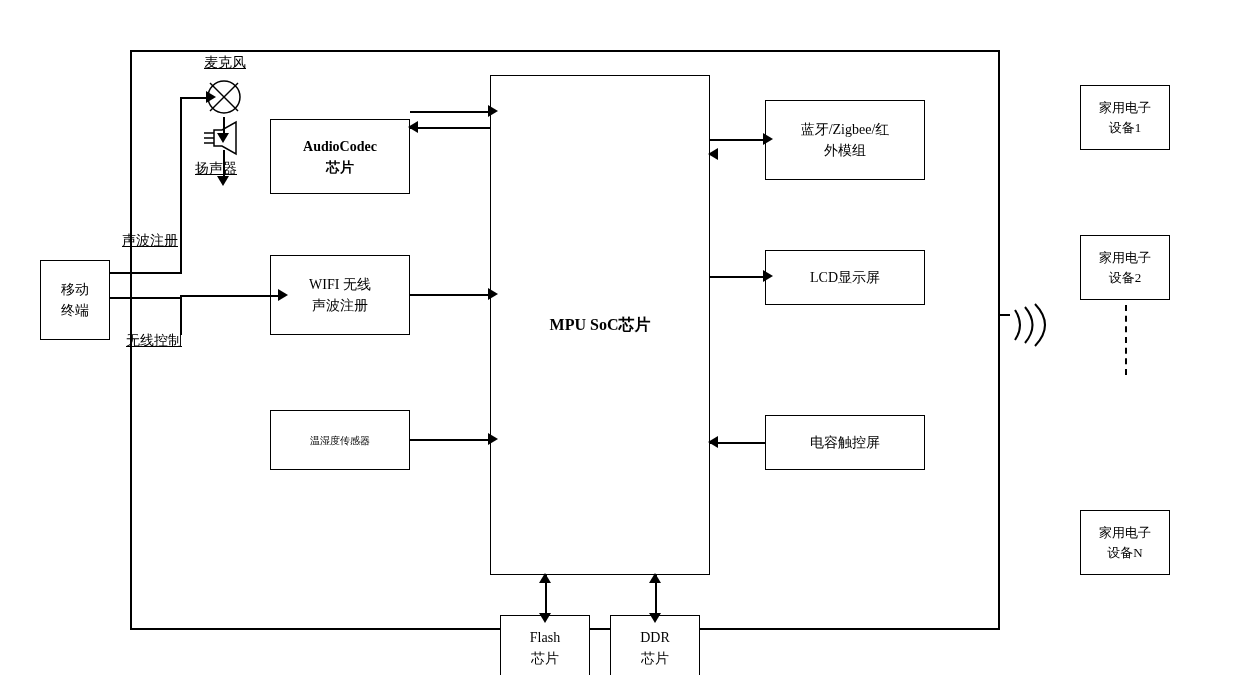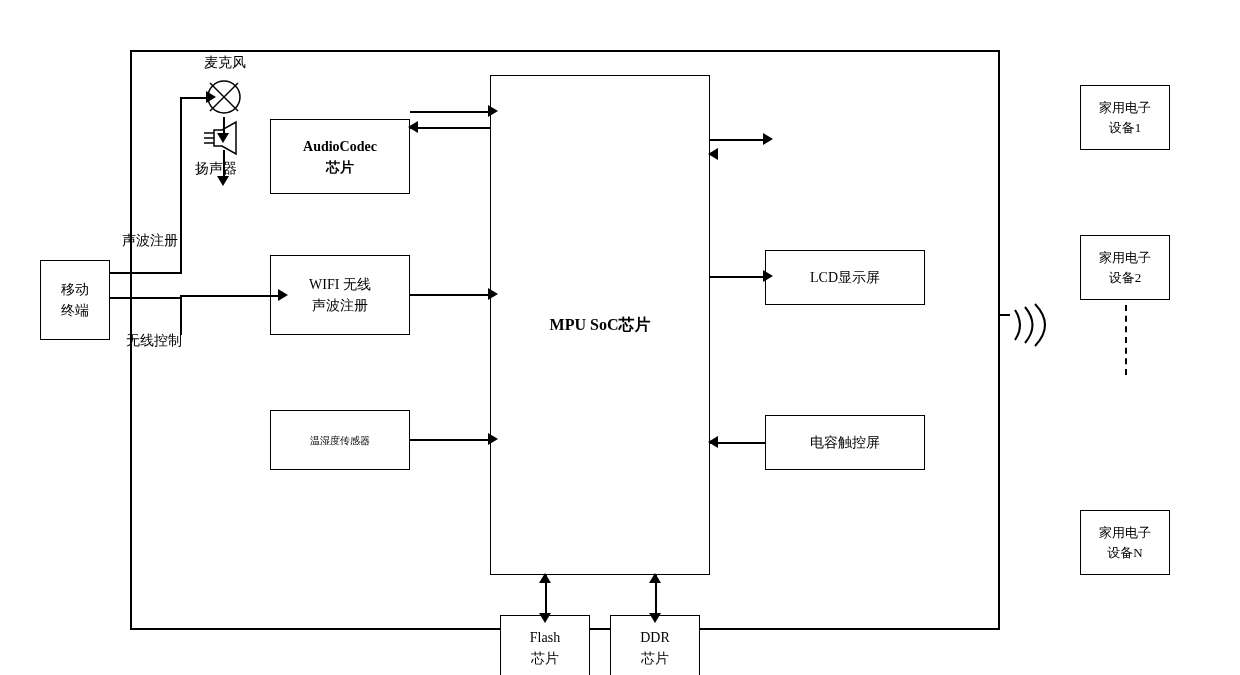--- a/index.html
+++ b/index.html
@@ -43,20 +43,21 @@
       font-size: 14px;
       line-height: 1.5;
     }
 
     
     .label-outside {
       position: absolute;
       font-size: 14px;
       text-align: center;
       line-height: 1.5;
+      text-decoration: underline;
     }
 
     
     .arrowhead-right {
       position: absolute;
       width: 0;
       height: 0;
       border-top: 6px solid transparent;
       border-bottom: 6px solid transparent;
       border-left: 10px solid #000;
@@ -159,20 +160,24 @@
   </div>
 
   <div class="box" style="left:250px; top:390px; width:140px; height:60px; font-size:10px;">
     <span>温湿度传感器</span>
   </div>
 
   <div class="box" style="left:470px; top:55px; width:220px; height:500px; font-size:16px; font-weight:bold; justify-content:center;">
     <span>MPU SoC芯片</span>
   </div>
 
+  <div class="box" style="left:745px; top:80px; width:160px; height:80px; font-size:14px;">
+    <span>蓝牙/Zigbee/红</span>
+    <span>外模组</span>
+  </div>
 
   <div class="box" style="left:745px; top:395px; width:160px; height:55px; font-size:14px;">
     <span>电容触控屏</span>
   </div>
 
   <div class="box" style="left:745px; top:230px; width:160px; height:55px; font-size:14px;">
     <span>LCD显示屏</span>
   </div>
 
   <div class="box" style="left:480px; top:595px; width:90px; height:65px; font-size:14px;">

